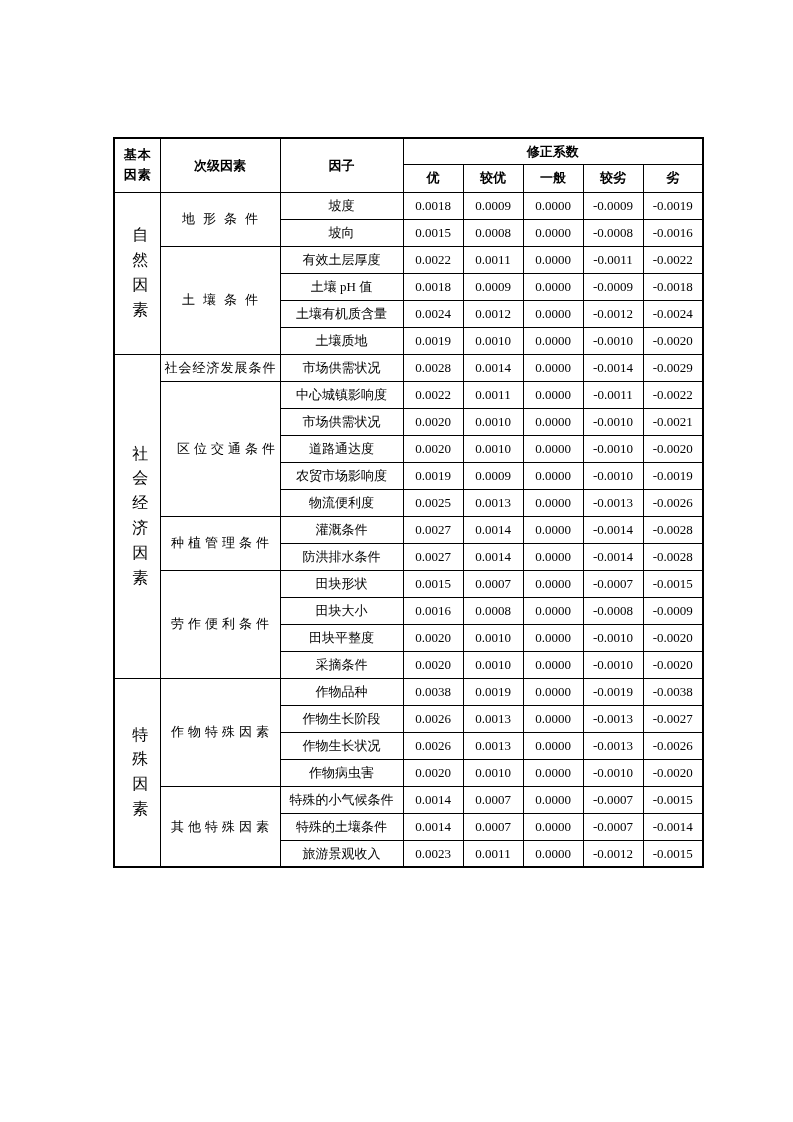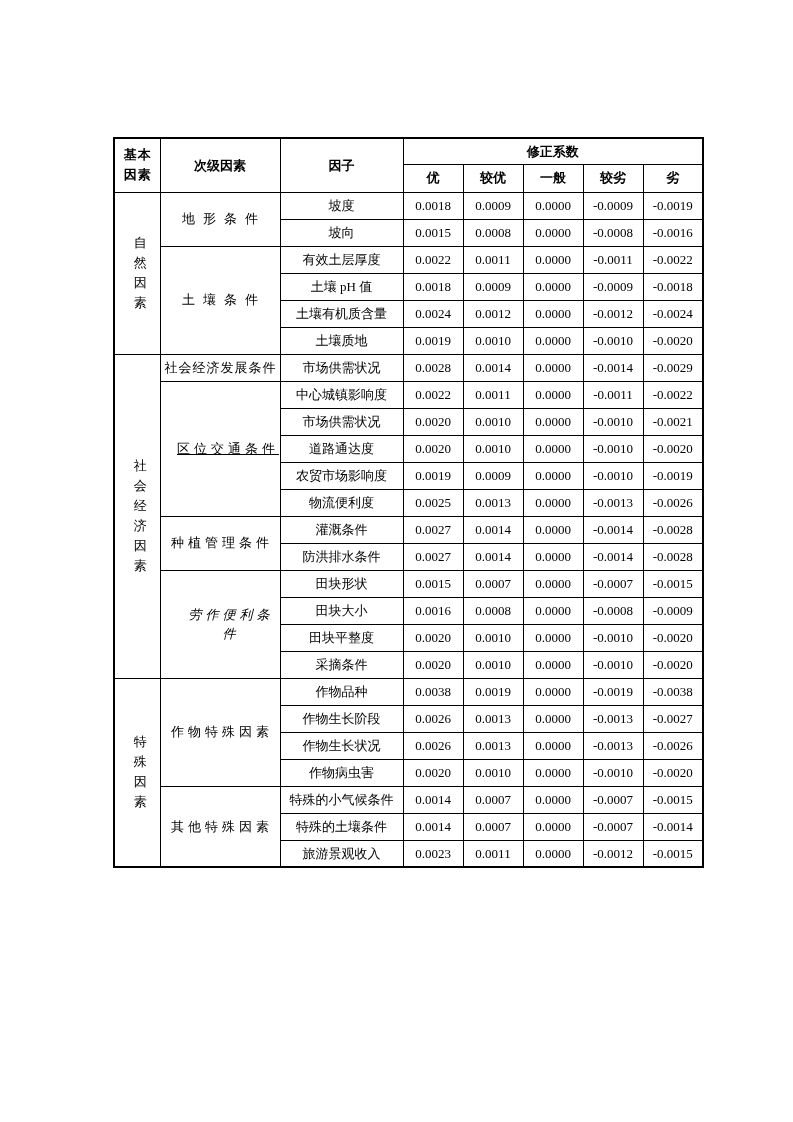--- a/index.html
+++ b/index.html
@@ -55,21 +55,21 @@
   thead tr.hrow-top  { height: 26px; }
   thead tr.hrow-grades { height: 28px; }
   tbody tr { height: 27px; }
   .multiline {
     white-space: pre-line;
     line-height: 1.55;
   }
   .cell-basic {
     letter-spacing: 7px;
     padding-left: 13px;
-    font-size: 13px;
+    font-size: 16px;
   }
   .basic-head {
     letter-spacing: 1px;
     padding-left: 1px;
   }
   .cell-value {
     font-size: 13px;
   }
   .page-number {
     position: absolute;
@@ -172,21 +172,21 @@
 因素</td>
           <td class="cell-subgroup" rowspan="1" style="letter-spacing: 1px; padding-left: 1px;">社会经济发展条件</td>
           <td class="cell-factor">市场供需状况</td>
           <td class="cell-value">0.0028</td>
           <td class="cell-value">0.0014</td>
           <td class="cell-value">0.0000</td>
           <td class="cell-value">-0.0014</td>
           <td class="cell-value">-0.0029</td>
         </tr>
         <tr>
-          <td class="cell-subgroup" rowspan="5" style="letter-spacing: 4px; padding-left: 16px; text-decoration: underline;">区位交通条件</td>
+          <td class="cell-subgroup" rowspan="5" style="letter-spacing: 4px; padding-left: 16px;">区位交通条件</td>
           <td class="cell-factor">中心城镇影响度</td>
           <td class="cell-value">0.0022</td>
           <td class="cell-value">0.0011</td>
           <td class="cell-value">0.0000</td>
           <td class="cell-value">-0.0011</td>
           <td class="cell-value">-0.0022</td>
         </tr>
         <tr>
           <td class="cell-factor">市场供需状况</td>
           <td class="cell-value">0.0020</td>
@@ -230,21 +230,21 @@
         </tr>
         <tr>
           <td class="cell-factor">防洪排水条件</td>
           <td class="cell-value">0.0027</td>
           <td class="cell-value">0.0014</td>
           <td class="cell-value">0.0000</td>
           <td class="cell-value">-0.0014</td>
           <td class="cell-value">-0.0028</td>
         </tr>
         <tr>
-          <td class="cell-subgroup" rowspan="4" style="letter-spacing: 4px; padding-left: 22px; font-style: italic;">劳作便利条件</td>
+          <td class="cell-subgroup" rowspan="4" style="letter-spacing: 4px; padding-left: 4px;">劳作便利条件</td>
           <td class="cell-factor">田块形状</td>
           <td class="cell-value">0.0015</td>
           <td class="cell-value">0.0007</td>
           <td class="cell-value">0.0000</td>
           <td class="cell-value">-0.0007</td>
           <td class="cell-value">-0.0015</td>
         </tr>
         <tr>
           <td class="cell-factor">田块大小</td>
           <td class="cell-value">0.0016</td>

